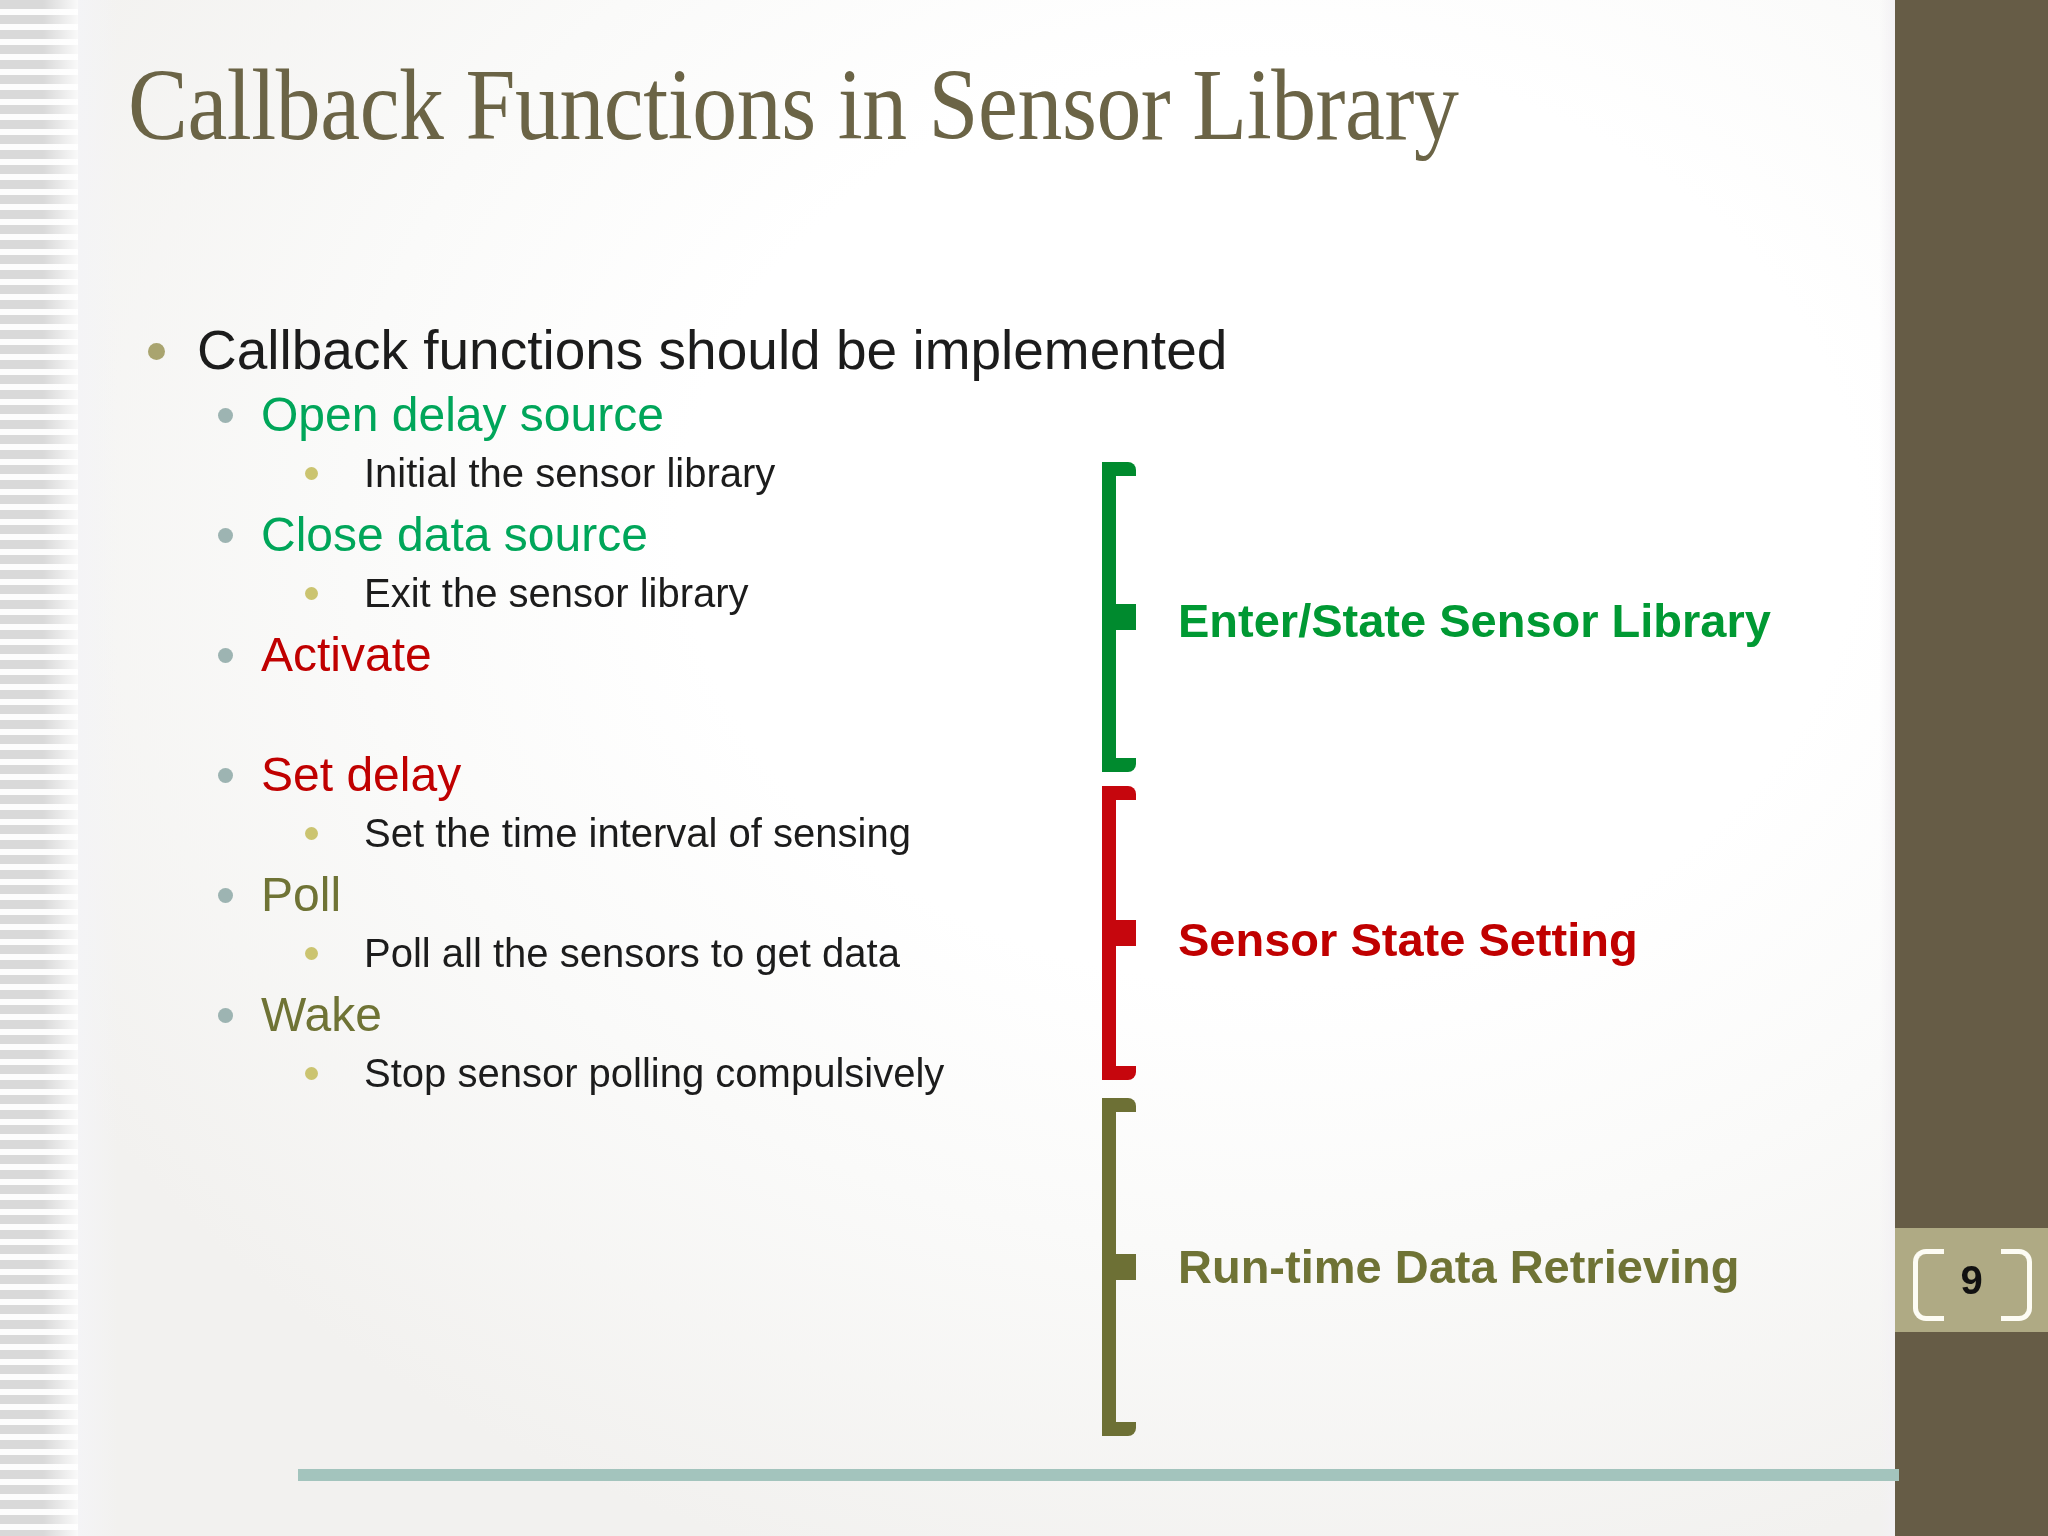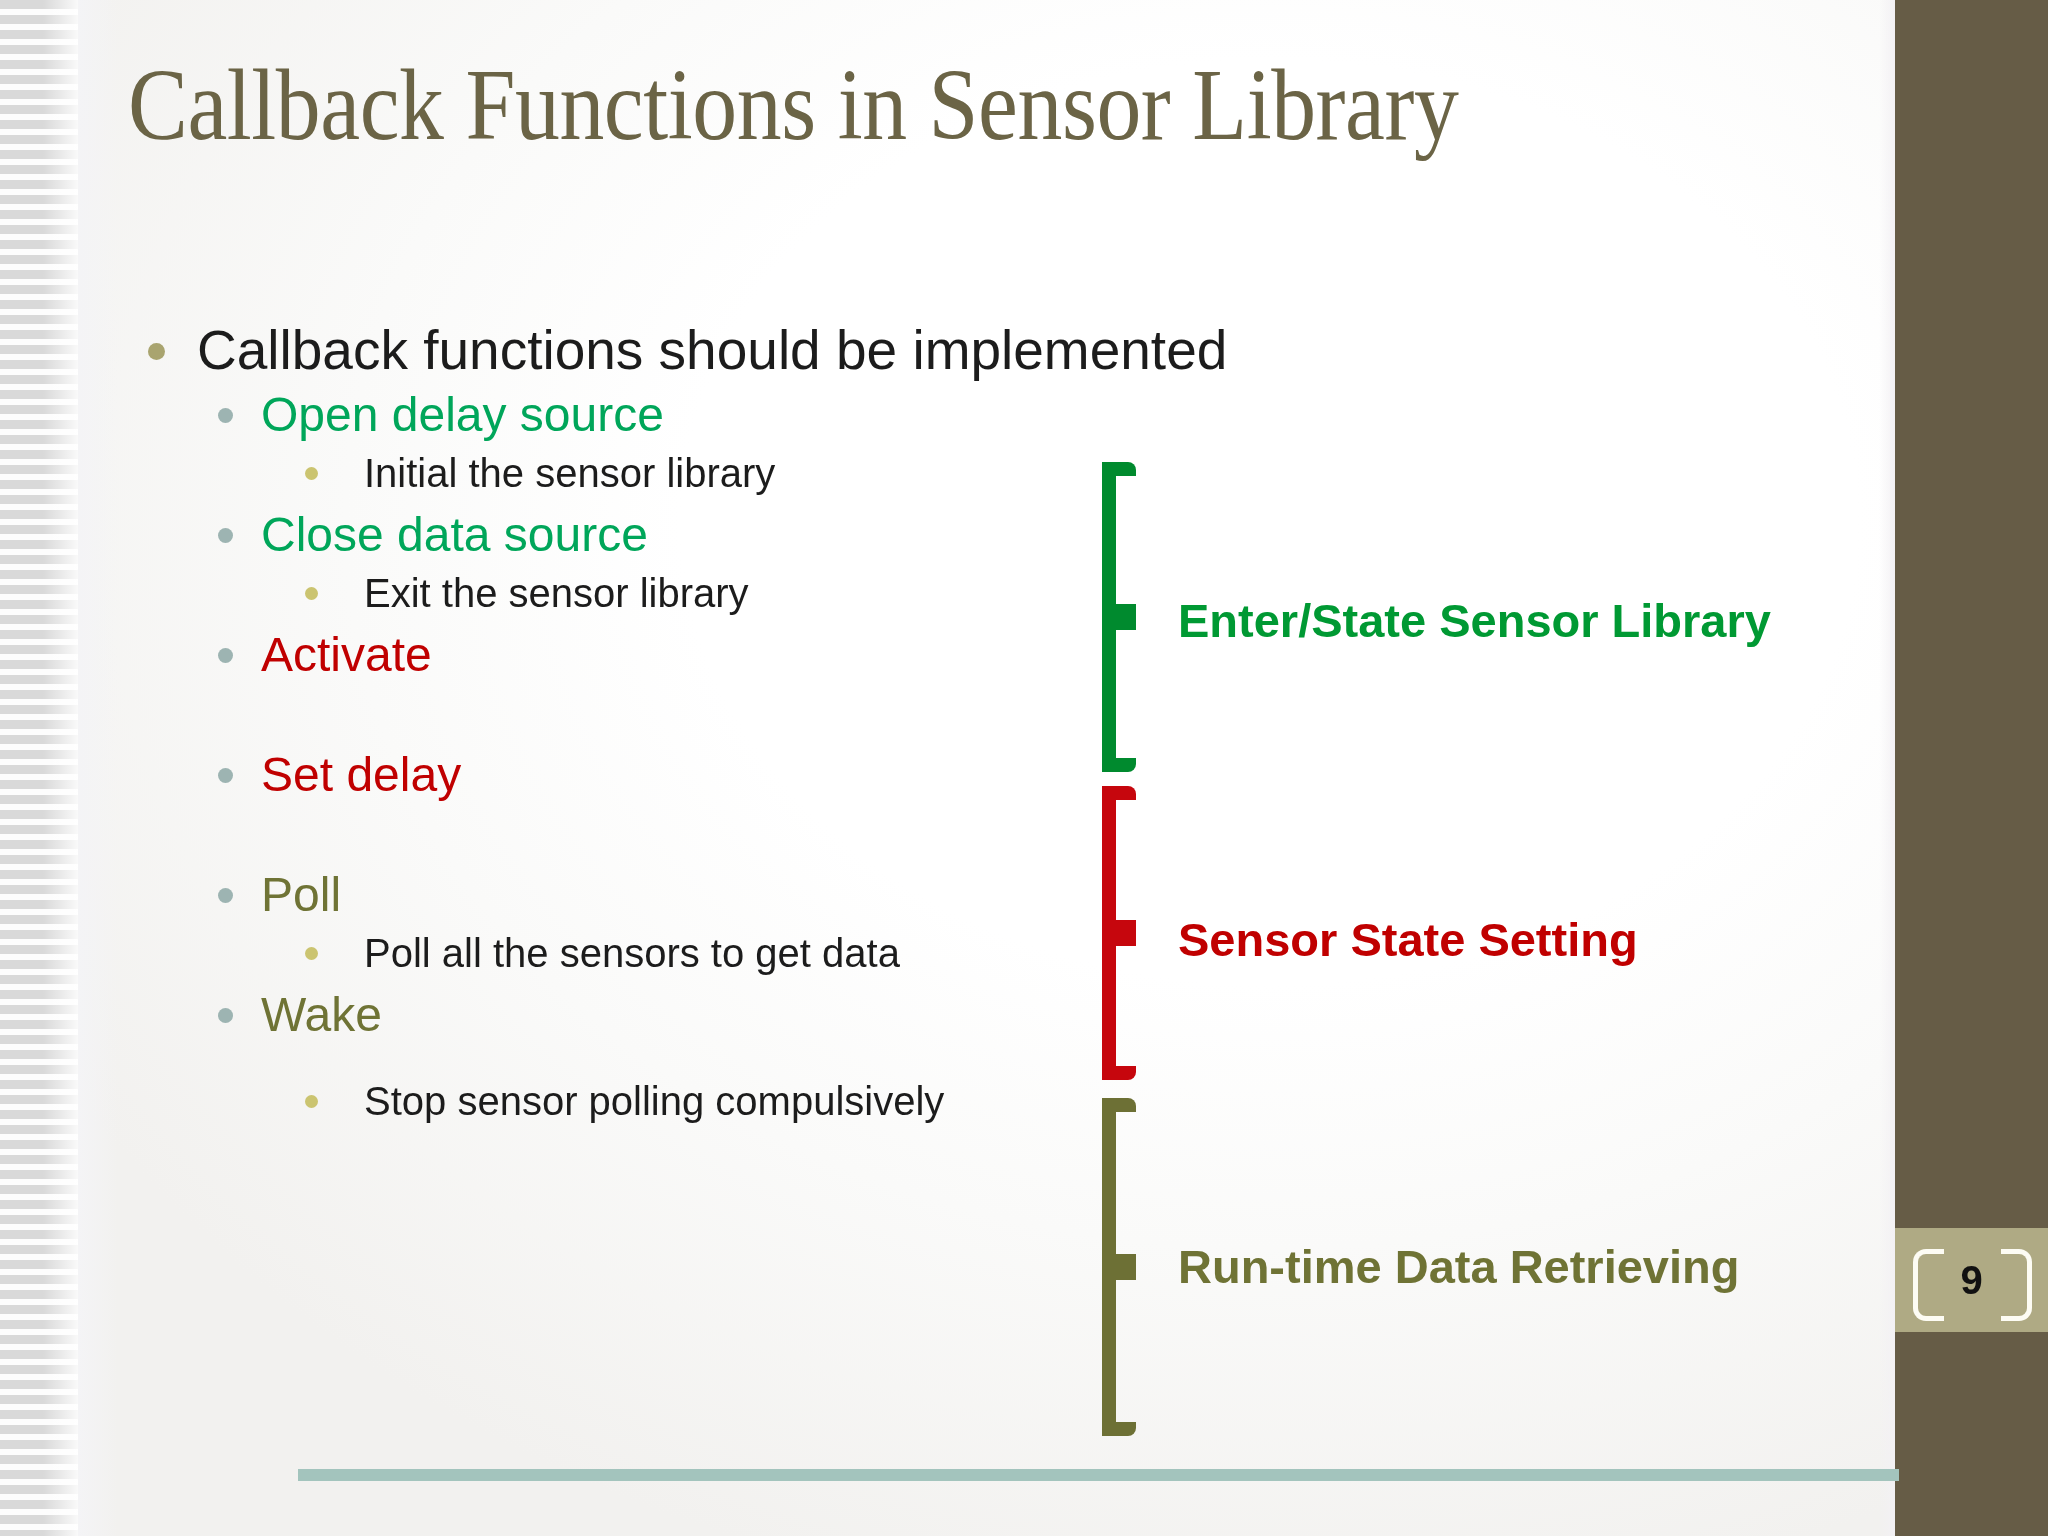--- a/index.html
+++ b/index.html
@@ -286,35 +286,39 @@
 
     <div class="row lvl2" style="top:628px;">
       <span class="bullet"></span>
       <span class="txt c-red">Activate</span>
     </div>
 
     <div class="row lvl2" style="top:748px;">
       <span class="bullet"></span>
       <span class="txt c-red">Set delay</span>
     </div>
+    <div class="row lvl3" style="top:811px;">
+      <span class="bullet"></span>
+      <span class="txt">Set the time interval of sensing</span>
+    </div>
 
     <div class="row lvl2" style="top:868px;">
       <span class="bullet"></span>
       <span class="txt c-olive">Poll</span>
     </div>
     <div class="row lvl3" style="top:931px;">
       <span class="bullet"></span>
       <span class="txt">Poll all the sensors to get data</span>
     </div>
 
     <div class="row lvl2" style="top:988px;">
       <span class="bullet"></span>
       <span class="txt c-olive">Wake</span>
     </div>
-    <div class="row lvl3" style="top:1079px;justify-content:space-between;">
+    <div class="row lvl3" style="top:1051px;justify-content:space-between;">
       <span class="bullet"></span>
       <span class="txt">Stop sensor polling compulsively</span>
     </div>
 
     <div class="brace" style="left:1088px; top:462px; width:48px; height:310px; color:#008a2e;">
       <span class="cap top"></span>
       <span class="stem"></span>
       <span class="nub" style="top:50%;"></span>
       <span class="cap bottom"></span>
     </div>

